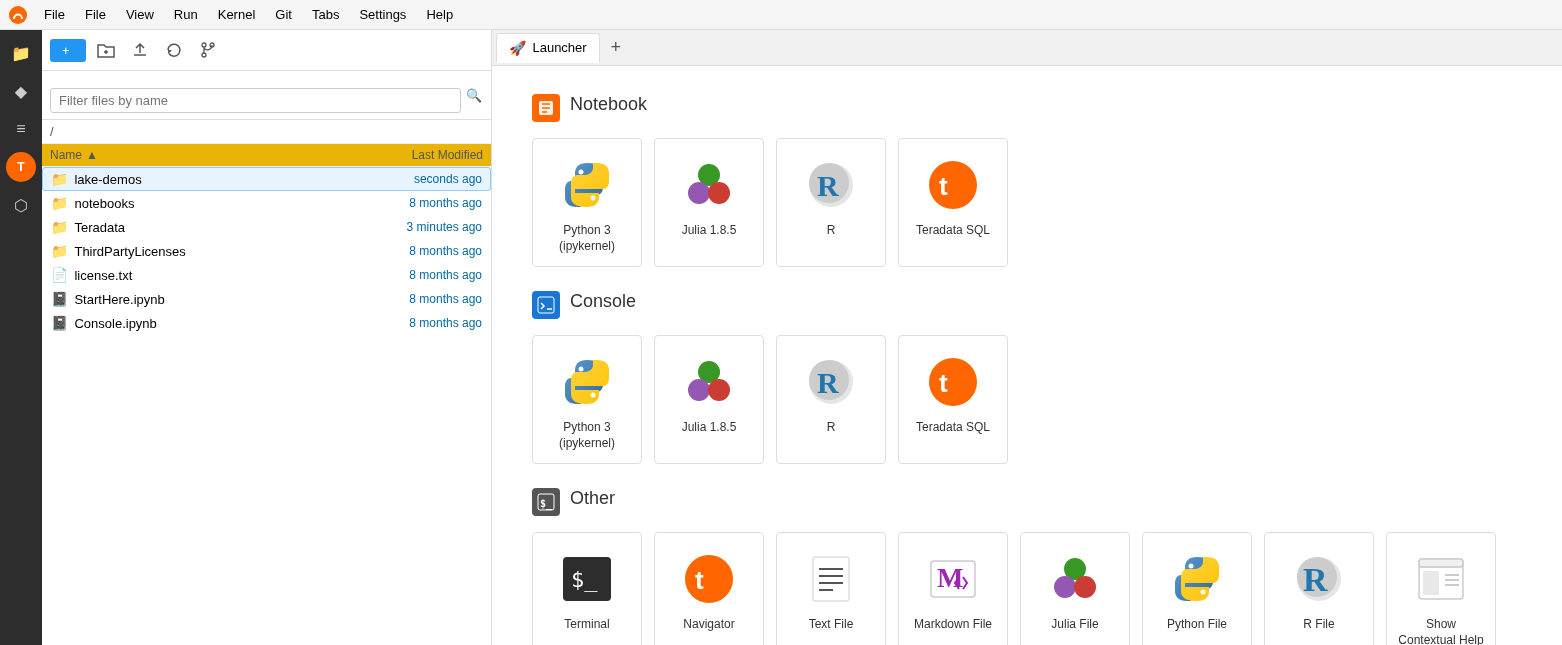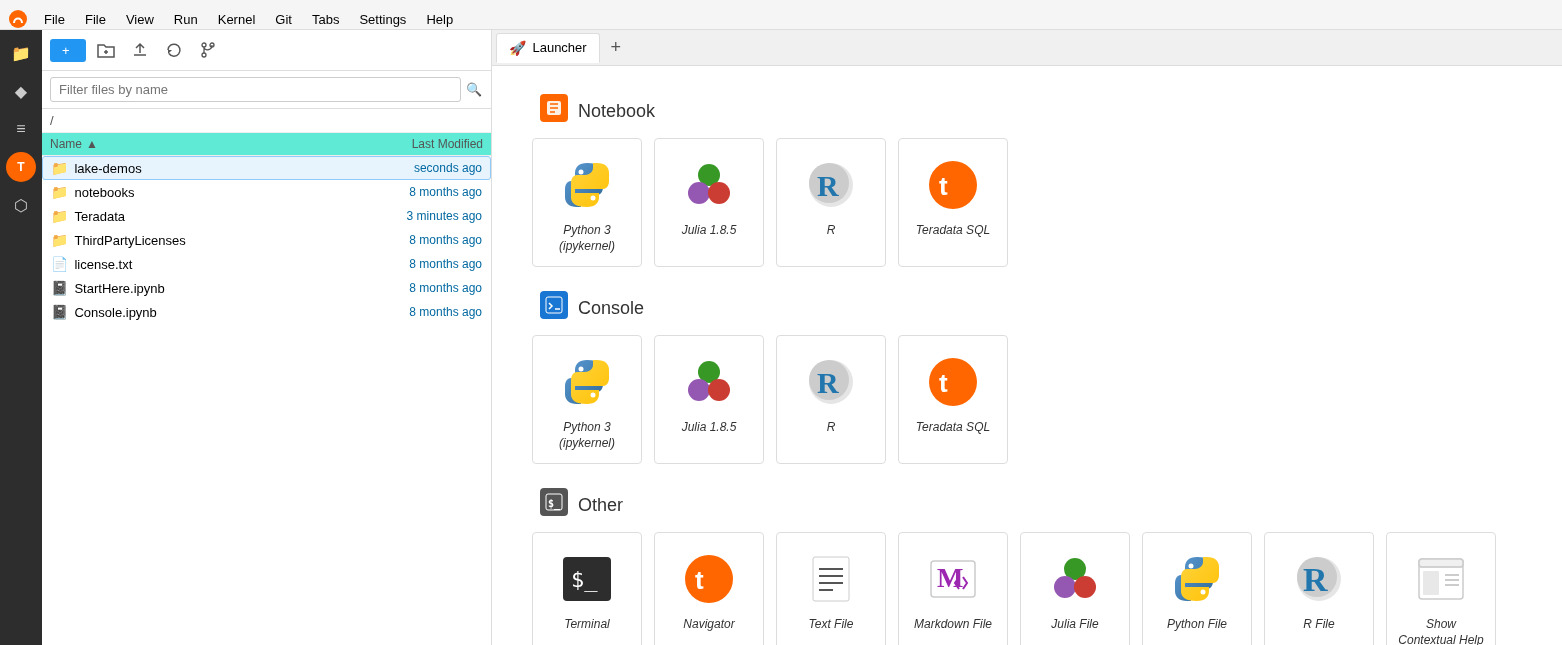--- a/index.html
+++ b/index.html
@@ -1,20 +1,20 @@
 <!DOCTYPE html>
 <html><head>
   <meta charset="utf-8">
   <style>
     * { box-sizing: border-box; margin: 0; padding: 0; }
     body { font-family: -apple-system, BlinkMacSystemFont, 'Segoe UI', sans-serif; font-size: 13px; background: #fff; overflow: hidden; }
 
     
     .menu-bar {
-      display: flex; align-items: flex-end; height: 30px;
+      display: flex; align-items: center; height: 30px;
       background: #f5f5f5; border-bottom: 1px solid #ddd;
       padding: 0 8px; gap: 4px;
     }
     .menu-logo { width: 20px; height: 20px; margin-right: 4px; }
     .menu-item {
       padding: 2px 8px; font-size: 13px; cursor: pointer; border-radius: 3px;
     }
 
     
     .app-layout { display: flex; height: calc(100vh - 30px); }
@@ -52,31 +52,31 @@
       width: 28px; height: 28px; background: none; border: none; cursor: pointer;
       display: flex; align-items: center; justify-content: center; color: #555; font-size: 16px; border-radius: 3px;
     }
 
     
     .search-bar {
       display: flex; align-items: center; padding: 6px 8px; border-bottom: 1px solid #ddd;
     }
     .search-input {
       flex: 1; border: 1px solid #ccc; border-radius: 3px; padding: 4px 8px;
-      font-size: 13px; outline: none;
+      font-size: 13px; outline: none; margin-top: 11px;
     }
     .search-icon { margin-left: 6px; color: #888; }
 
     
     .breadcrumb { padding: 4px 8px; font-size: 13px; color: #555; border-bottom: 1px solid #eee; }
 
     
     .file-list-header {
       display: flex; padding: 4px 8px; font-size: 12px; color: #555;
-      border-bottom: 1px solid #eee; background: #5eead4;
+      border-bottom: 1px solid #eee; background: #eab308;
     }
     .col-name { flex: 1; display: flex; align-items: center; gap: 4px; cursor: pointer; }
     .col-modified { width: 130px; text-align: right; }
 
     
     .file-list { flex: 1; overflow-y: auto; }
     .file-item {
       display: flex; align-items: center; padding: 3px 8px;
       cursor: pointer; border: 1px solid transparent;
     }
@@ -100,41 +100,41 @@
     }
     .new-tab-btn {
       width: 28px; height: 28px; background: none; border: none; cursor: pointer;
       font-size: 18px; color: #555; display: flex; align-items: center; justify-content: center; border-radius: 3px;
     }
 
     
     .launcher { flex: 1; overflow-y: auto; padding: 20px 40px; }
 
     .section-header {
-      display: flex; align-items: flex-end; gap: 10px; margin-bottom: 16px; margin-top: 8px; margin-left: 8px;
+      display: flex; align-items: flex-start; gap: 10px; margin-bottom: 16px; margin-top: 8px;
     }
     .section-icon {
       width: 28px; height: 28px; border-radius: 4px; display: flex; align-items: center; justify-content: center;
       color: white; font-size: 14px; font-weight: bold;
     }
     .section-icon.notebook { background: #ff6600; }
     .section-icon.console { background: #1976d2; }
     .section-icon.other { background: #555; }
     .section-title { font-size: 18px; font-weight: 300; color: #333; }
 
     .launcher-grid {
       display: flex; flex-wrap: wrap; gap: 12px; margin-bottom: 24px;
     }
     .launcher-card {
       width: 110px; border: 1px solid #ddd; border-radius: 4px; padding: 16px 8px 12px;
       display: flex; flex-direction: column; align-items: center; gap: 8px;
       cursor: pointer; background: white;
     }
     .card-icon { width: 60px; height: 60px; display: flex; align-items: center; justify-content: center; }
-    .card-label { font-size: 12px; text-align: center; color: #333; line-height: 1.3; font-style: italic; }
+    .card-label { font-size: 12px; text-align: center; color: #333; line-height: 1.3; }
 
     
     .folder-dark { color: #555; }
   </style>
 </head>
 <body>
 
 <div class="menu-bar">
   <svg class="menu-logo" viewBox="0 0 20 20">
     <circle cx="10" cy="10" r="9" fill="#ff6600"></circle>

